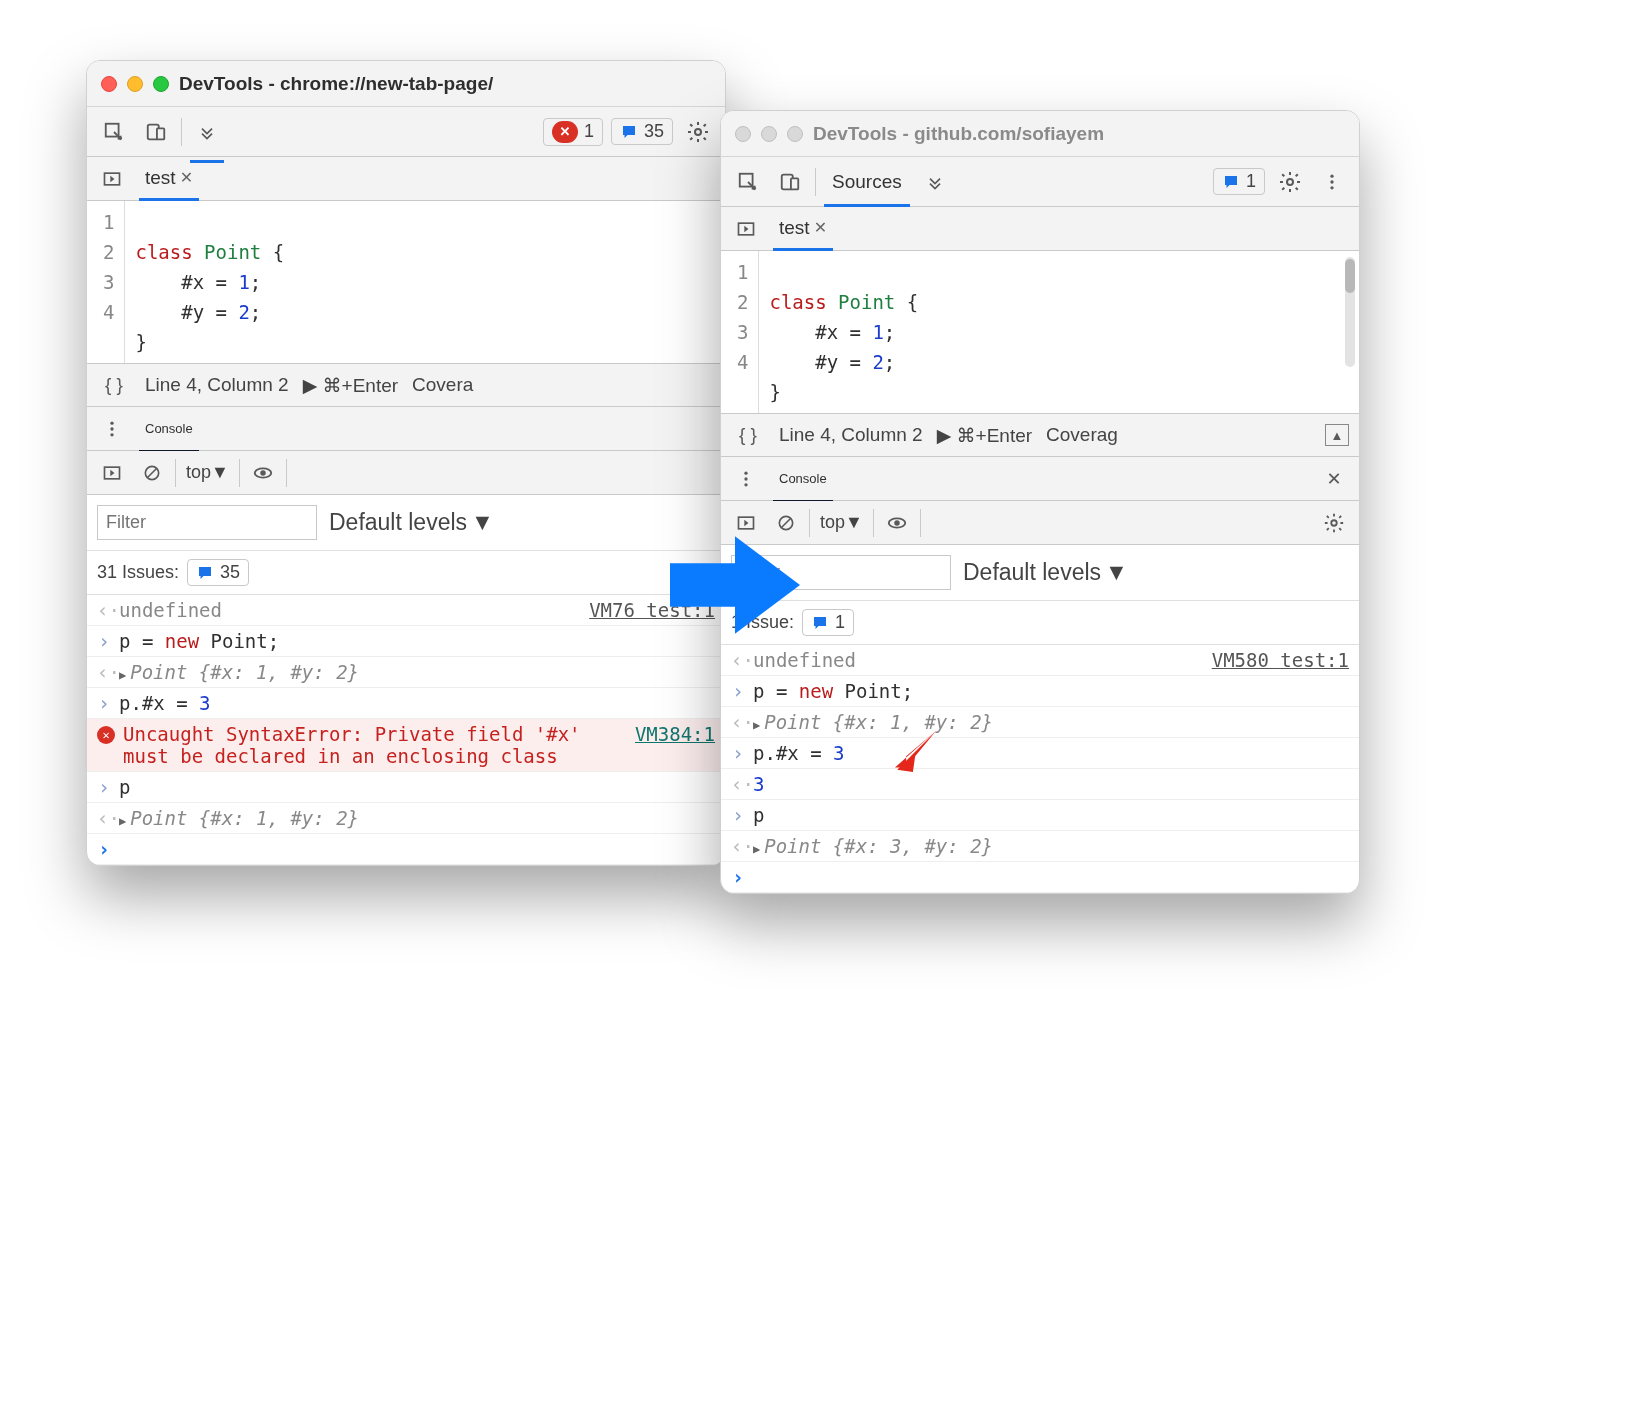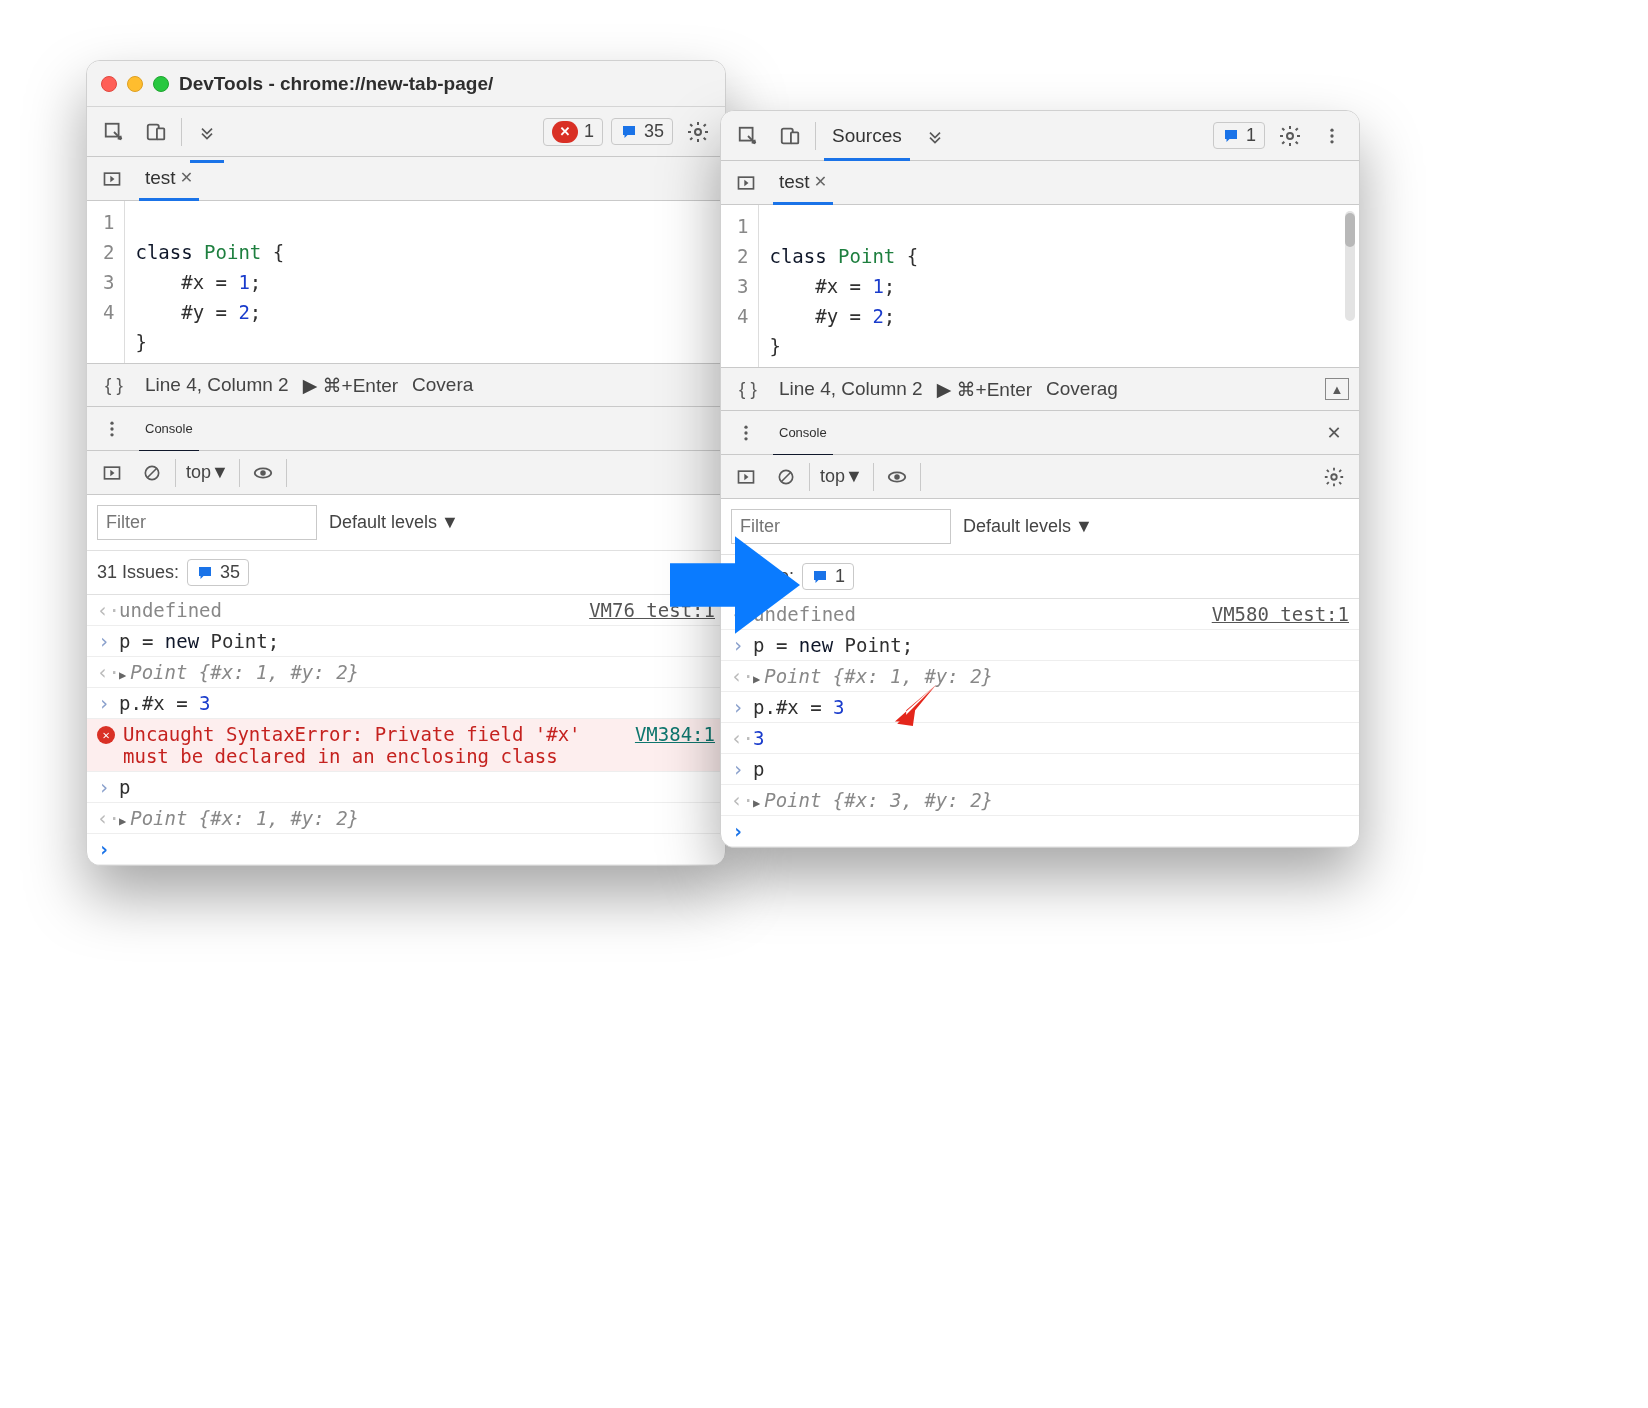--- a/index.html
+++ b/index.html
@@ -149,21 +149,21 @@
     text-align: right;
     color: #888;
     padding: 6px 10px 6px 16px;
     border-right: 1px solid #ddd;
     user-select: none;
   }
   .code {
     padding: 6px 10px;
     white-space: pre;
   }
-  .kw   { color: #0f172a; margin-top: 40px; }
+  .kw   { color: #b91c1c; margin-top: 40px; }
   .cls  { color: #1e7f3f; }
   .num  { color: #1a3ccc; }
   .punc { color: #303030; }
 
   .statusbar {
     height: 44px;
     background: #f3f3f3;
     border-top: 1px solid #c9c9c9;
     border-bottom: 1px solid #c9c9c9;
     display: flex;
@@ -222,21 +222,21 @@
     flex: 1;
     border: 1px solid #c9c9c9;
     padding: 6px 8px;
     font-size: 18px;
     color: #1d4ed8;
     background: #fff;
     max-width: 220px;
   }
   .levels {
     color: #444;
-    font-size: 18px;
+    font-size: 23px;
     display: flex;
     gap: 4px;
   }
 
   .issues-row {
     padding: 8px 10px;
     border-bottom: 1px solid #e0e0e0;
     font-size: 18px;
     color: #444;
     display: flex;
@@ -478,20 +478,28 @@
     </div>
     <div class="log-row">
       <span class="marker inB">›</span>
       <span></span>
     </div>
   </div>
 </div>
 
 <div class="window" id="win2">
 
+  <div class="titlebar">
+    <div class="traffic">
+      <span class="tl-dim"></span>
+      <span class="tl-dim"></span>
+      <span class="tl-dim"></span>
+    </div>
+    <div class="title dim">DevTools - github.com/sofiayem</div>
+  </div>
 
   <div class="toolbar">
     <span class="icon-btn">
       <svg viewBox="0 0 24 24" width="22" height="22">
           <rect x="3" y="3" width="14" height="14" fill="none" stroke="#5a5a5a" stroke-width="2"></rect>
           <path d="M12 12 L20 20 M20 20 L16 19 M20 20 L19 16" stroke="#5a5a5a" stroke-width="2" fill="none"></path>
         </svg>
     </span>
     <span class="icon-btn">
       <svg viewBox="0 0 24 24" width="22" height="22">

